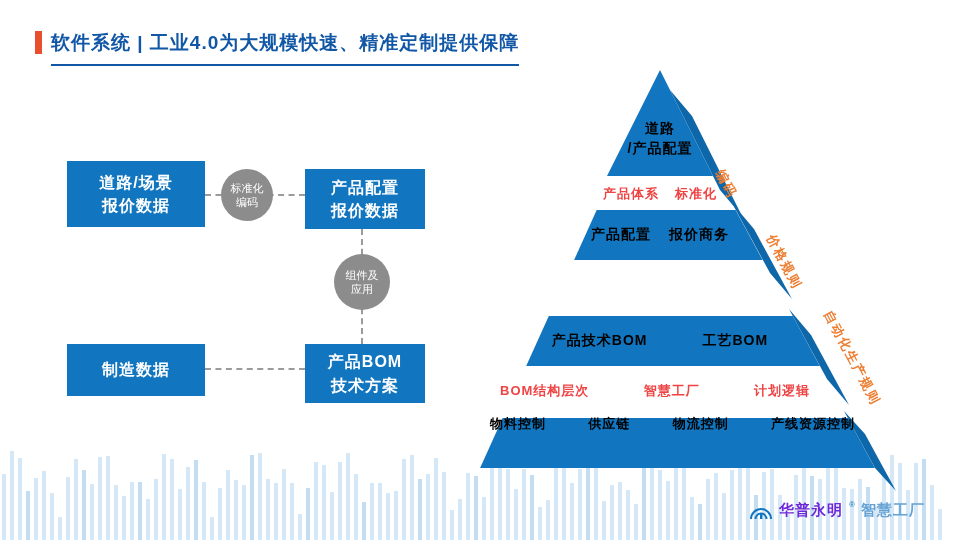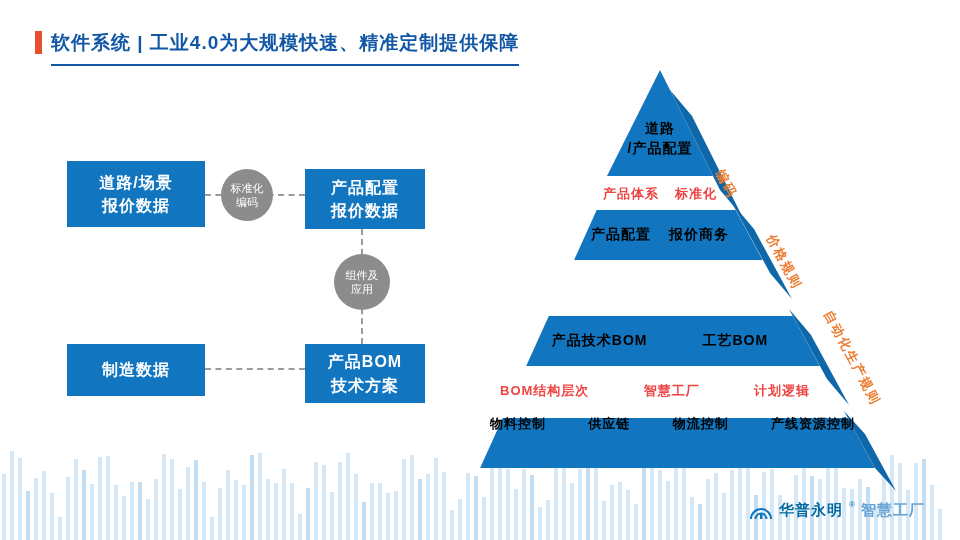--- a/index.html
+++ b/index.html
@@ -76,21 +76,21 @@
   .flap-label {
     position:absolute; color:#ED7D31; font-weight:bold; font-size:13px;
     letter-spacing:2px; white-space:nowrap; transform:translate(-50%,-50%) rotate(62deg);
   }
   #flap-label-1 { left:256px; top:126px; }
   #flap-label-2 { left:314px; top:204px; }
   #flap-label-3 { left:382px; top:300px; }
 
   
   .logo { position:absolute; right:35px; bottom:20px; display:flex; align-items:center; gap:6px; z-index:3; }
-  .logo-brand { font-size:15px; font-weight:bold; color:#0369a1; letter-spacing:1px; }
+  .logo-brand { font-size:15px; font-weight:bold; color:#6d28d9; letter-spacing:1px; }
   .logo-reg { font-size:8px; color:#1176BF; vertical-align:super; position:relative; top:-6px; }
   .logo-suffix { font-size:15px; font-weight:bold; color:#66A3D4; letter-spacing:1px; }
 </style>
 </head>
 <body>
 
 <div class="slide">
 
   <div class="wave" id="wave">
       <div class="bar" style="height: 66px;"></div>

